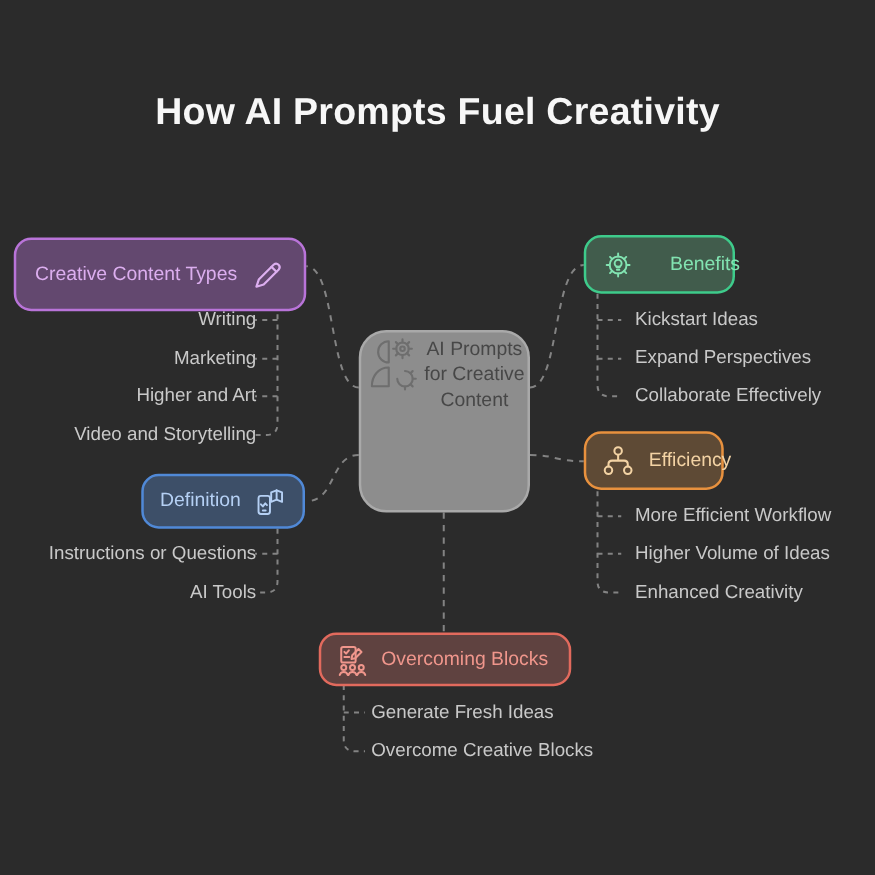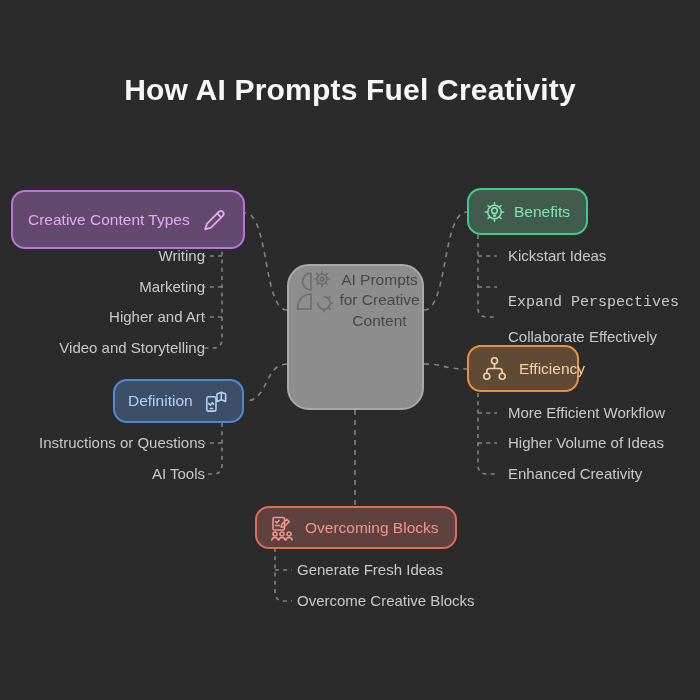--- a/index.html
+++ b/index.html
@@ -96,34 +96,34 @@
         <path d="M4 22.5 L5.8 17 L17.4 5.4 a2.7 2.7 0 0 1 3.8 3.8 L9.6 20.8 Z"></path>
         <path d="M15.6 7.2 l3.8 3.8"></path>
       </svg>
     </span>
   </div>
   <div class="leaf r" style="top:246px;right:495px;">Writing</div>
   <div class="leaf r" style="top:277px;right:495px;">Marketing</div>
   <div class="leaf r" style="top:307px;right:495px;">Higher and Art</div>
   <div class="leaf r" style="top:338px;right:495px;">Video and Storytelling</div>
 
-  <div class="node" style="left: 467px; top: 188px; width: 121px; height: 47px; padding: 0px 12px; gap: 6px; --accent: #3ecb8b; --fill: #415c4c; --text: #82e3b1;">
+  <div class="node" style="left: 467px; top: 188px; width: 121px; height: 47px; padding: 0px 12px; gap: 28px; --accent: #3ecb8b; --fill: #415c4c; --text: #82e3b1;">
     <span class="icon">
       <svg width="27" height="26" viewBox="0 0 28 26" fill="none" stroke="currentColor" stroke-width="1.6" stroke-linecap="round" stroke-linejoin="round">
         <circle cx="14" cy="13" r="7"></circle>
         <path d="M21 13h2.5 M18.9 17.9l1.8 1.8 M14 20v2.5 M9.1 17.9l-1.8 1.8 M7 13H4.5 M9.1 8.1 7.3 6.3 M14 6V3.5 M18.9 8.1l1.8-1.8"></path>
         <circle cx="14" cy="11.6" r="2.9"></circle>
         <path d="M12.7 14.8h2.6 M13 17h2"></path>
       </svg>
     </span>
     <span>Benefits</span>
   </div>
   <div class="leaf" style="top:246px;left:508px;">Kickstart Ideas</div>
-  <div class="leaf" style="top:293px;left:508px;font-family:Liberation Mono, monospace;">Expand Perspectives</div>
-  <div class="leaf" style="top:307px;left:508px;margin-top:20px;">Collaborate Effectively</div>
+  <div class="leaf" style="top:276px;left:508px;">Expand Perspectives</div>
+  <div class="leaf" style="top:307px;left:508px;">Collaborate Effectively</div>
 
   <div class="node" style="left: 467px; top: 345px; width: 112px; height: 47px; padding: 0px 12px; gap: 11px; --accent: #e8913e; --fill: #5e4a35; --text: #f3d3a4;">
     <span class="icon">
       <svg width="27" height="27" viewBox="0 0 28 28" fill="none" stroke="currentColor" stroke-width="1.7" stroke-linecap="round" stroke-linejoin="round">
         <circle cx="14" cy="6" r="3.1"></circle>
         <circle cx="6" cy="22" r="3.1"></circle>
         <circle cx="22" cy="22" r="3.1"></circle>
         <path d="M14 9.2V14 M6 18.8V17Q6 14 9 14H19Q22 14 22 17V18.8"></path>
       </svg>
     </span>

